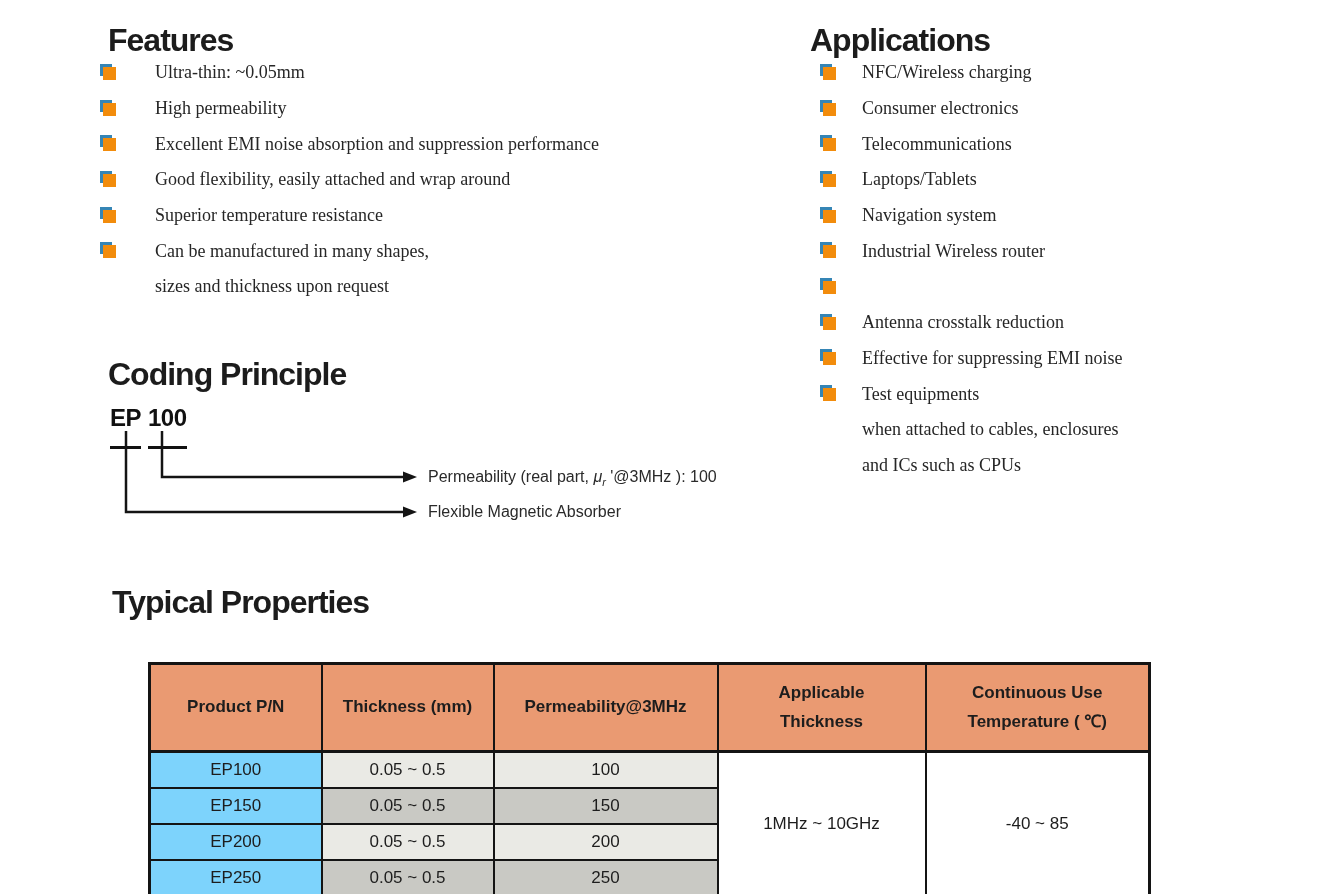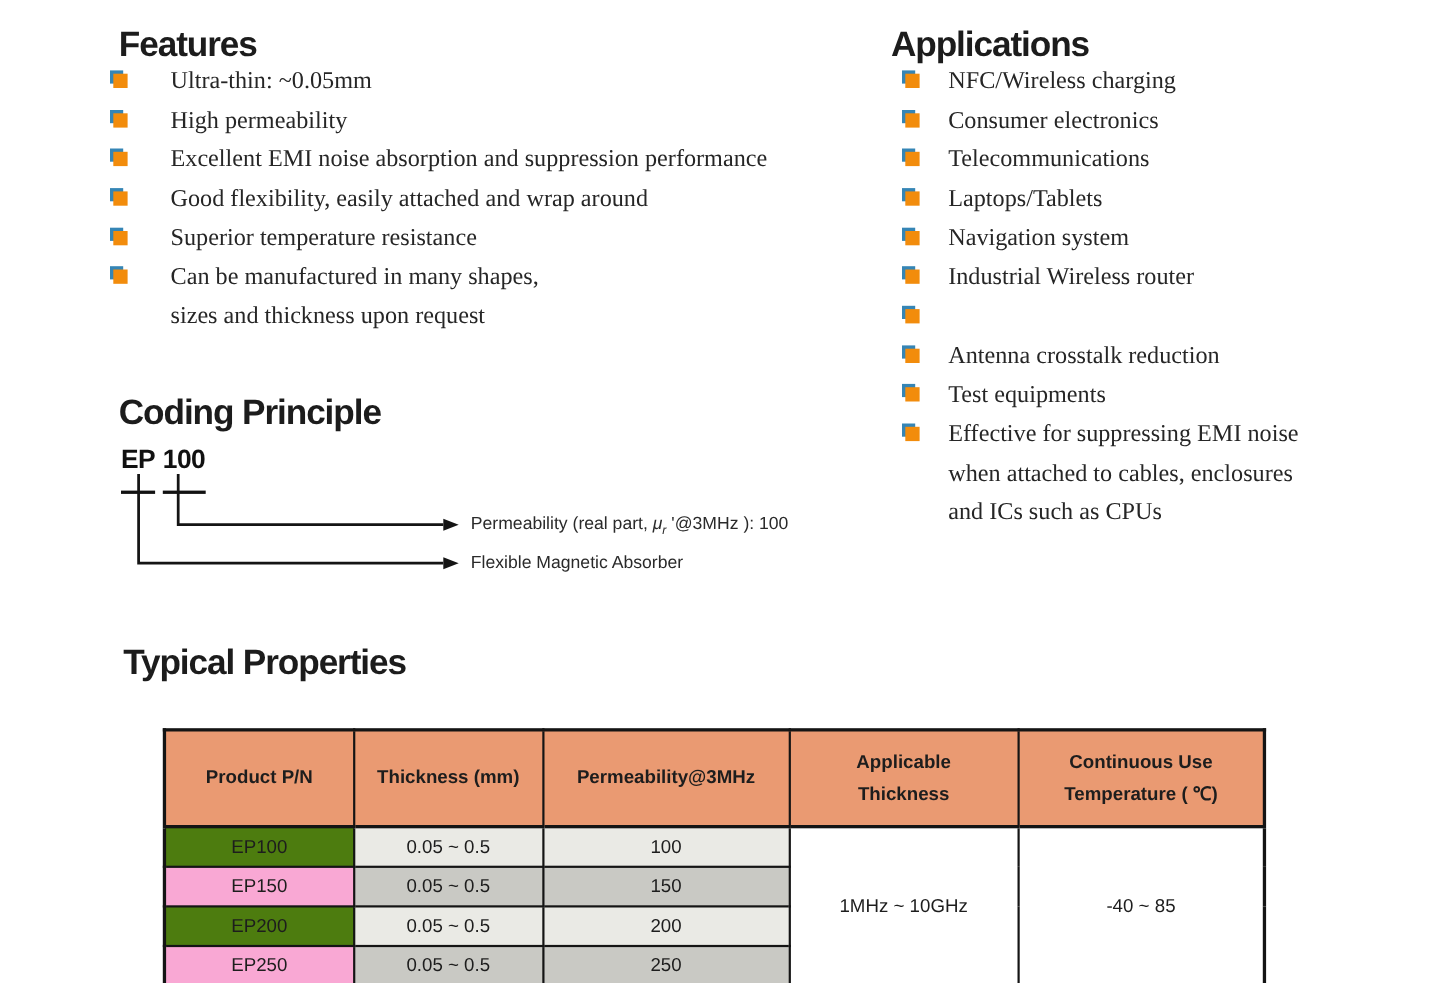--- a/index.html
+++ b/index.html
@@ -12,21 +12,21 @@
     font-weight:bold;font-size:32px;letter-spacing:-1px;color:#1c1c1c;line-height:1;margin-left:20px;
   }
   
   .blist{position:absolute;}
   .li{display:flex;align-items:center;height:35.7px;}
   .bullet{width:18px;height:18px;position:relative;flex:0 0 18px;}
   .bullet .bb{position:absolute;left:0;top:0;width:12px;height:12px;background:#3585b5;}
   .bullet .bo{position:absolute;left:3px;top:3px;width:13px;height:13px;background:#f28c0c;}
   .li.cont .bullet{visibility:hidden;}
   .li-text{
-    font-family:"Liberation Serif",serif;font-size:22px;color:#262626;
+    font-family:"Liberation Serif",serif;font-size:18px;color:#262626;
     white-space:nowrap;
   }
   #features-list .li-text{margin-left:37px;}
   #applications-list .li-text{margin-left:24px;}
   
   #coding-section{position:absolute;left:0;top:330px;width:800px;height:230px;}
   #coding-title{left:88px;top:7px;}
   .ep-code{
     position:absolute;left:110px;top:74px;font-weight:bold;font-size:24px;
     letter-spacing:-0.5px;color:#111;
@@ -51,22 +51,22 @@
   #props-table th,#props-table td{
     border:2px solid #141414;text-align:center;vertical-align:middle;
     font-family:"Liberation Sans",sans-serif;padding:0;
   }
   #props-table{border:3px solid #141414;}
   #props-table th{
     background:#ea9a72;font-weight:bold;font-size:17px;height:85px;
     white-space:pre-line;border-bottom:3px solid #141414;line-height:1.7;
   }
   #props-table td{font-size:17px;height:34px;}
-  td.pn-light{background:#4d7c0f;}
-  td.pn-dark{background:#f9a8d4;margin-top:17px;}
+  td.pn-light{background:#7dd3fc;}
+  td.pn-dark{background:#7dd3fc;margin-top:17px;}
   td.val-light{background:#eaeae5;}
   td.val-dark{background:#c9c9c4;}
   td.merged{background:#ffffff;}
 </style>
 </head>
 <body>
 
 <h1 class="section-title" style="left:88px;top:3px;">Features</h1>
 
 <div class="blist" id="features-list" style="left:100px;top:55px;">
@@ -174,28 +174,28 @@
         <span class="bb"></span>
         <span class="bo"></span>
       </span>
     <span class="li-text">Antenna crosstalk reduction</span>
   </div>
   <div class="li">
     <span class="bullet">
         <span class="bb"></span>
         <span class="bo"></span>
       </span>
+    <span class="li-text">Effective for suppressing EMI noise</span>
+  </div>
+  <div class="li">
+    <span class="bullet">
+        <span class="bb"></span>
+        <span class="bo"></span>
+      </span>
     <span class="li-text">Test equipments</span>
-  </div>
-  <div class="li">
-    <span class="bullet">
-        <span class="bb"></span>
-        <span class="bo"></span>
-      </span>
-    <span class="li-text">Effective for suppressing EMI noise</span>
   </div>
   <div class="li cont">
     <span class="bullet"></span>
     <span class="li-text">when attached to cables, enclosures</span>
   </div>
   <div class="li cont">
     <span class="bullet"></span>
     <span class="li-text">and ICs such as CPUs</span>
   </div>
 </div>

